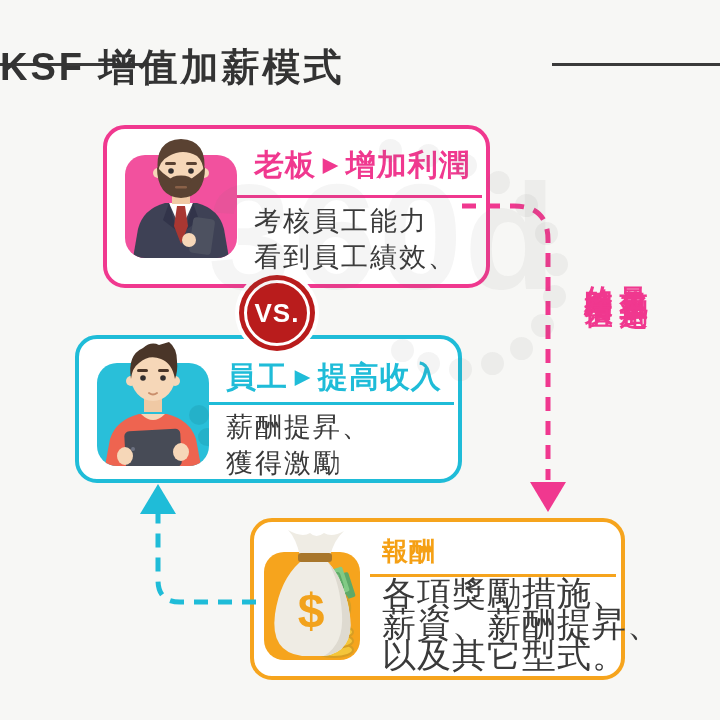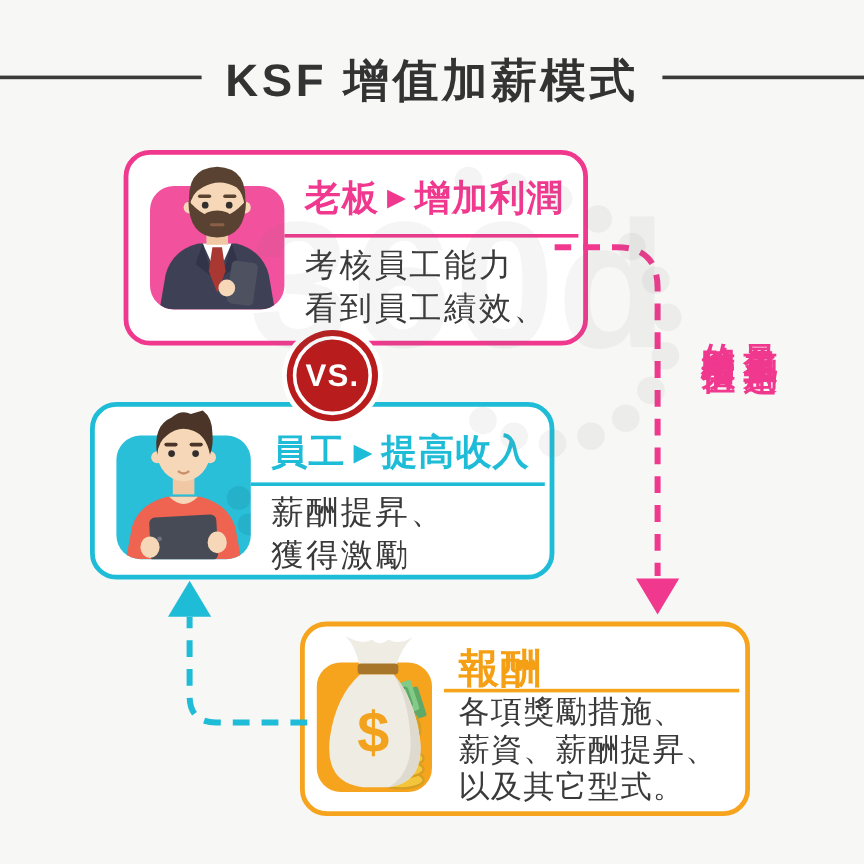--- a/index.html
+++ b/index.html
@@ -6,45 +6,45 @@
   .canvas{
     position:relative;width:720px;height:720px;margin:0 auto;
     background:#F7F7F5;overflow:hidden;
     font-family:"Liberation Sans",sans-serif;color:#3A3A3A;
   }
   
   .hline{position:absolute;top:63px;height:3px;background:#3A3A3A;}
   .hline.left{left:0;width:168px;}
   .hline.right{left:552px;width:168px;}
   .page-title{
-    position:absolute;left:0;right:0;top:42px;text-align:center;
+    position:absolute;left:0;right:0;top:42px;
     font-size:38px;font-weight:bold;letter-spacing:3px;color:#333333;
   }
   
   .card{position:absolute;background:#ffffff;border-radius:22px;box-sizing:border-box;z-index:2;}
   .boss-card{left:75px;top:125px;width:387px;height:163px;border:4px solid #F0388F;margin-left:28px;}
   .employee-card{left:75px;top:335px;width:387px;height:148px;border:4px solid #1FBCD8;padding-left:28px;}
   .reward-card{left:250px;top:518px;width:375px;height:162px;border:4px solid #F6A41D;}
   .avatar{position:absolute;}
   .boss-card .avatar{left:14px;top:2px;}
   .employee-card .avatar{left:14px;top:0px;}
   .reward-card .avatar{left:6px;top:4px;}
   .card-title{position:absolute;font-weight:bold;font-size:30px;letter-spacing:1px;white-space:nowrap;}
   .boss-card .card-title{left:147px;top:16px;color:#F0388F;}
   .employee-card .card-title{left:147px;top:18px;color:#1FBCD8;}
-  .reward-card .card-title{left:128px;top:12px;color:#F5A014;font-size:34px;}
+  .reward-card .card-title{left:128px;top:12px;color:#F5A014;font-size:26px;}
   .marker{font-size:19px;margin:0 7px;position:relative;top:-4px;}
   .card-divider{position:absolute;height:3px;}
   .boss-card .card-divider{left:130px;top:66px;width:245px;background:#F0388F;}
   .employee-card .card-divider{left:130px;top:63px;width:245px;background:#1FBCD8;}
   .reward-card .card-divider{left:116px;top:52px;width:246px;background:#F6A41D;}
   .card-desc{position:absolute;font-size:27px;line-height:36px;letter-spacing:2px;color:#3A3A3A;white-space:nowrap;}
   .boss-card .card-desc{left:147px;top:74px;}
   .employee-card .card-desc{left:147px;top:70px;}
-  .reward-card .card-desc{left:128px;top:56px;font-size:26px;line-height:31px;letter-spacing:1px;}
+  .reward-card .card-desc{left:128px;top:56px;font-size:34px;line-height:31px;letter-spacing:1px;}
   
   .vs-badge{
     position:absolute;left:239px;top:275px;width:76px;height:76px;border-radius:50%;
     background:#b91c1c;box-shadow:0 0 0 4px #ffffff;z-index:5;
     display:flex;align-items:center;justify-content:center;
   }
   .vs-badge::before{content:"";position:absolute;inset:5px;border:3px solid #ffffff;border-radius:50%;}
   .vs-label{color:#ffffff;font-size:26px;font-weight:bold;letter-spacing:1px;}
   
   .flow-arrow{position:absolute;z-index:3;}

